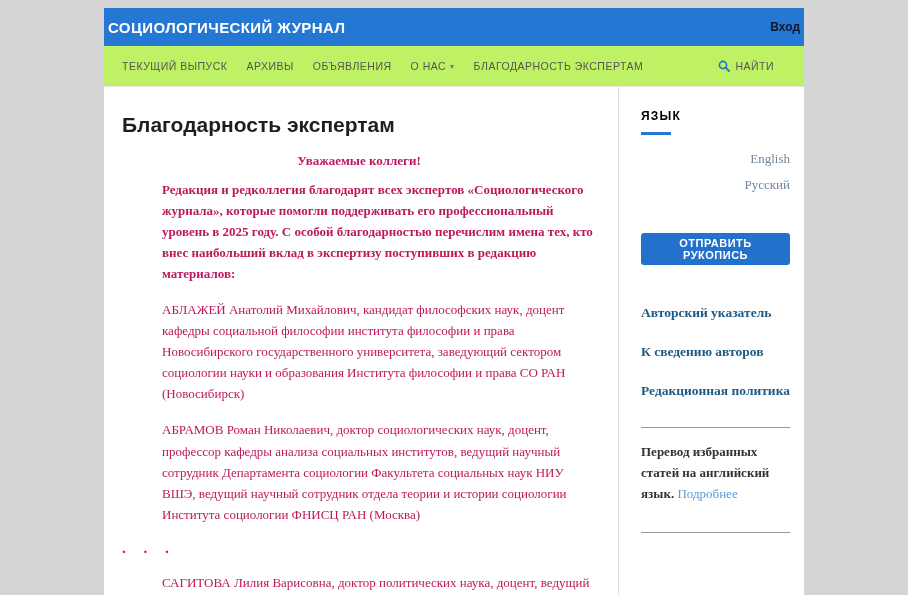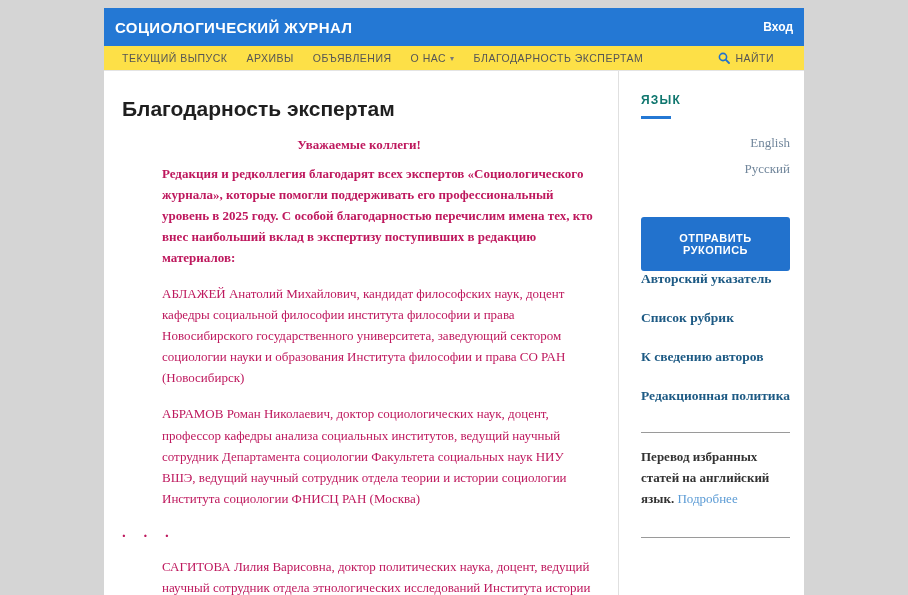--- a/index.html
+++ b/index.html
@@ -3,27 +3,27 @@
 <meta charset="utf-8">
 <style>
   * { box-sizing: border-box; margin: 0; padding: 0; }
   html, body { width: 908px; height: 595px; overflow: hidden; }
   body { background: #d5d5d5; font-family: "Liberation Sans", sans-serif; }
 
   .site-container { width: 700px; margin: 8px auto 0; background: #fff; min-height: 587px; }
 
   
   .topbar { height: 38px; background: #2478d4; display: flex; align-items: center;
-            justify-content: space-between; padding: 0 11px; }
+            justify-content: space-between; padding: 0 4px; }
   .site-title { color: #fff; font-size: 15px; font-weight: 700; letter-spacing: .4px; cursor: pointer; }
-  .login-link { color: #ffffff; font-size: 12px; font-weight: 700; text-decoration: none; cursor: pointer; }
+  .login-link { color: #0f172a; font-size: 12px; font-weight: 700; text-decoration: none; cursor: pointer; }
 
   
-  .navbar { height: 25px; display: flex; align-items: center; padding: 0 30px 0 18px;
-            border-bottom: 1px solid #e4e4e4; background: #fde047; }
+  .navbar { height: 41px; display: flex; align-items: center; padding: 0 30px 0 18px;
+            border-bottom: 1px solid #e4e4e4; background: #bef264; }
   .nav-item { font-size: 10.5px; color: #555; letter-spacing: .5px; margin-right: 19px;
               cursor: pointer; white-space: nowrap; display: flex; align-items: center; }
   .caret { font-size: 8px; color: #777; margin-left: 4px; }
   .nav-spacer { flex: 1; }
   .search { display: flex; align-items: flex-start; cursor: pointer; }
   .search svg { margin-right: 5px; }
   .search-label { font-size: 10.5px; color: #555; letter-spacing: .5px; }
 
   
   .content { display: flex; align-items: stretch; min-height: 524px; }
@@ -33,28 +33,28 @@
   
   .page-title { font-size: 21px; font-weight: 700; color: #1f1f1f; margin-bottom: 16px; }
   .serif { font-family: "Liberation Serif", serif; color: #be185d; }
   .salutation { text-align: center; font-weight: 700; font-size: 13px; margin: 12px 0 10px; }
   .para { font-size: 13px; line-height: 1.62; margin-bottom: 15px; margin-left: 40px; }
   .para.bold { font-weight: 700; }
   .expert-name { font-weight: 400; }
   .dots { font-weight: 700; font-size: 15px; letter-spacing: 7px; margin-bottom: 15px; }
 
   
-  .lang-heading { font-size: 12px; font-weight: 700; color: #0f766e; letter-spacing: 1.2px; }
+  .lang-heading { font-size: 12px; font-weight: 700; color: #000000; letter-spacing: 1.2px; }
   .lang-underline { width: 30px; height: 3px; background: #2478d4; margin: 9px 0 16px; }
   .lang-link { display: block; font-family: "Liberation Serif", serif; font-size: 13px;
                color: #72879c; text-decoration: none; margin-bottom: 10px; cursor: pointer; text-align: right; }
   .submit-btn { margin-top: 30px; background: #2272cd; color: #fff; font-family: "Liberation Sans", sans-serif;
-                font-size: 11px; font-weight: 700; letter-spacing: .5px; padding: 15px 13px;
+                font-size: 11px; font-weight: 700; letter-spacing: .5px; padding: 4px 13px;
                 border: none; border-radius: 3px; cursor: pointer; display: inline-block; }
-  .side-links { }
+  .side-links { margin-top: 40px; }
   .side-link { display: block; font-family: "Liberation Serif", serif; font-size: 13.5px; font-weight: 700;
                color: #1d5a84; text-decoration: none; margin-bottom: 23px; cursor: pointer; }
   .side-hr { border: none; border-top: 1px solid #9a9a9a; margin: 28px 0 14px; }
   .translate-note { font-family: Liberation Serif, serif; font-size: 13px; font-weight: 700;
                     line-height: 1.6; color: #333; }
   .more-link { color: #5b9bd5; font-weight: 400; text-decoration: none; cursor: pointer; }
 </style>
 </head>
 <body>
 
@@ -115,21 +115,20 @@
     <div class="sidebar">
       <div class="lang-heading">ЯЗЫК</div>
       <div class="lang-underline"></div>
       <a class="lang-link">English</a>
       <a class="lang-link">Русский</a>
 
       <button class="submit-btn">ОТПРАВИТЬ РУКОПИСЬ</button>
 
       <div class="side-links">
         <a class="side-link">Авторский указатель</a>
-        <a class="side-link">Список рубрик</a>
         <a class="side-link">К сведению авторов</a>
         <a class="side-link">Редакционная политика</a>
       </div>
 
       <hr class="side-hr">
 
       <div class="translate-note">
         <span>Перевод избранных статей на английский язык.</span>
         <a class="more-link">Подробнее</a>
       </div>

